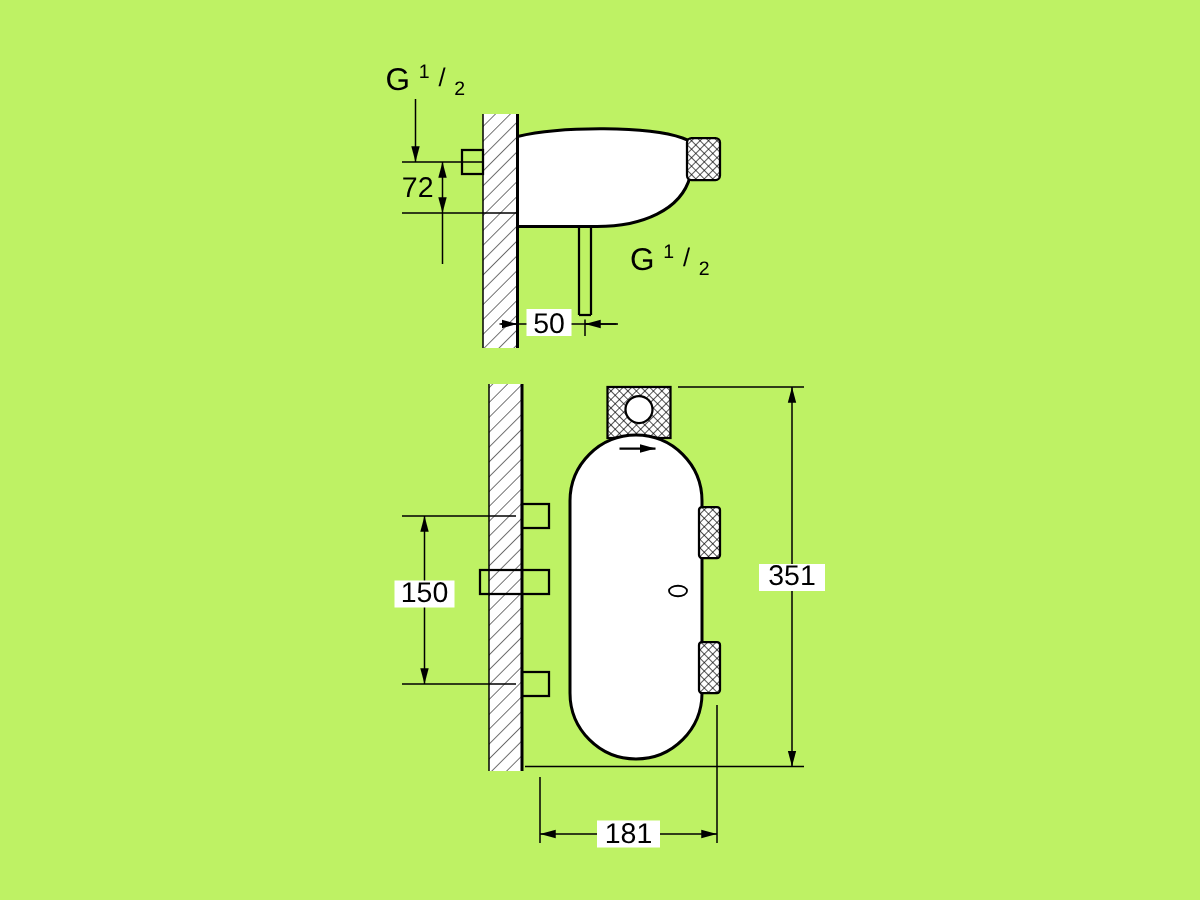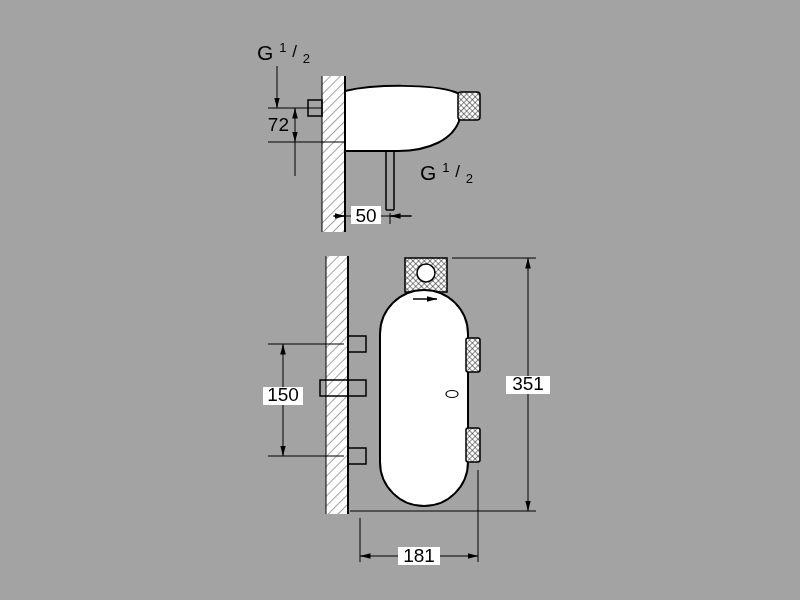--- a/index.html
+++ b/index.html
@@ -1,16 +1,16 @@
 <!DOCTYPE html>
 <html><head>
 <meta charset="utf-8">
 <style>
   html,body{margin:0;padding:0;background:#fff;}
-  .stage{width:800px;height:600px;background:#a3a3a3;position:relative;overflow:hidden;}
+  .stage{width:800px;height:600px;background:#bef264;position:relative;overflow:hidden;}
   svg{display:block;}
   text{font-family:"Liberation Sans", sans-serif;fill:#000;}
   .dim-text{font-size:19px;}
   .obj{fill:#ffffff;stroke:#000;stroke-width:2;}
   .thin{stroke:#000;stroke-width:1;fill:none;}
   .med{stroke:#000;stroke-width:1.5;fill:none;}
   .mask{fill:#ffffff;stroke:none;}
 </style>
 </head>
 <body>

